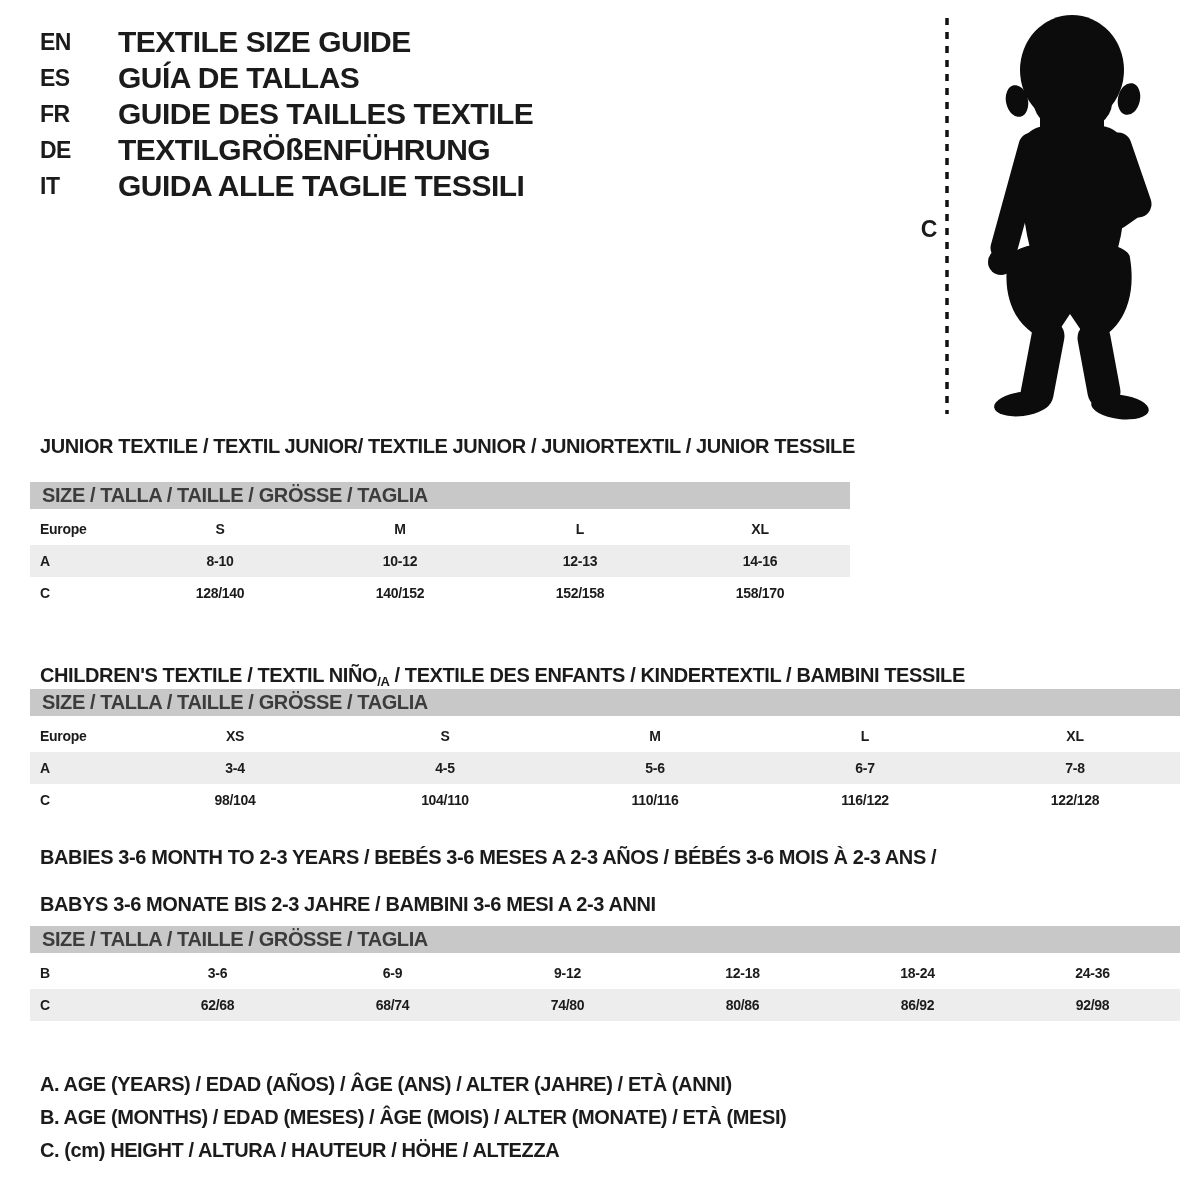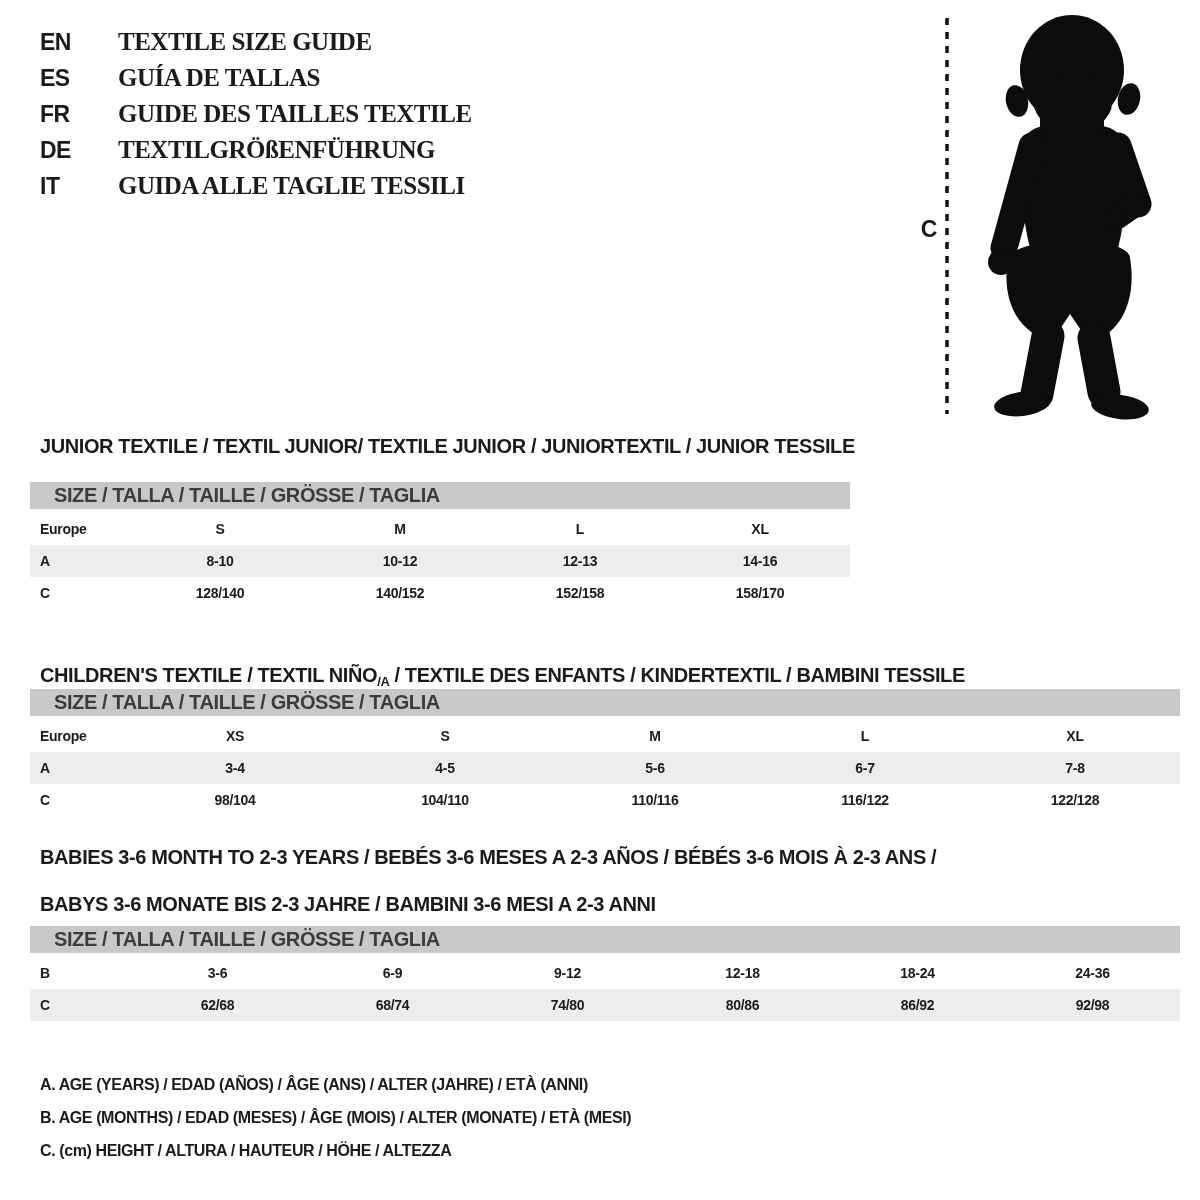--- a/index.html
+++ b/index.html
@@ -4,50 +4,50 @@
 <style>
   html,body{margin:0;padding:0;background:#ffffff;}
   .page{
     position:relative;width:1200px;height:1200px;background:#ffffff;overflow:hidden;
     font-family:"Liberation Sans", sans-serif;font-weight:bold;color:#1b1b1b;
   }
   
   .lang-list{position:absolute;left:40px;top:24px;}
   .lang-row{display:flex;align-items:center;height:36px;}
   .lang-code{width:78px;font-size:23px;letter-spacing:-0.5px;}
-  .lang-label{font-size:25px;letter-spacing:-0.5px;font-family:Liberation Serif, serif;}
+  .lang-label{font-size:30px;letter-spacing:-0.5px;}
   
   .figure{position:absolute;left:900px;top:8px;width:292px;height:416px;}
   .figure-svg{position:absolute;left:40px;top:0;}
   .figure-label{position:absolute;left:14px;top:208px;width:30px;font-size:23px;text-align:center;}
   
   .section-title{position:absolute;left:40px;font-size:20px;letter-spacing:-0.4px;white-space:nowrap;text-align:center;}
   .section-title sub{font-size:13px;vertical-align:-4px;}
   .sizetable{position:absolute;left:30px;}
   .size-bar{
     height:27px;background:#c8c8c8;color:#3c3c3c;font-size:20px;line-height:27px;
-    padding-left:24px;letter-spacing:-0.4px;margin-bottom:4px;
+    padding-left:12px;letter-spacing:-0.4px;margin-bottom:4px;
   }
   .trow{display:grid;align-items:center;height:32px;font-size:14px;letter-spacing:-0.3px;}
   .cols4{grid-template-columns:100px repeat(4,1fr);}
   .cols5{grid-template-columns:100px repeat(5,1fr);}
   .cols6{grid-template-columns:100px repeat(6,1fr);}
   .shaded{background:#ededed;}
   .cell{text-align:center;}
   .cell.rlabel{text-align:left;padding-left:10px;}
   .t-junior{top:482px;width:820px;}
   .t-children{top:689px;width:1150px;}
   .t-babies{top:926px;width:1150px;}
   .title-junior{top:435px;}
   .title-children{top:664px;}
   .title-babies-1{top:846px;}
   .title-babies-2{top:881px;margin-top:12px;}
   
   .legend{position:absolute;left:40px;top:1068px;}
-  .legend-line{display:flex;align-items:center;height:33px;font-size:16px;letter-spacing:-0.4px;white-space:nowrap;}
+  .legend-line{display:flex;align-items:center;height:33px;font-size:20px;letter-spacing:-0.4px;white-space:nowrap;}
 </style>
 </head>
 <body>
 
 <div class="page">
 
   <div class="lang-list">
     <div class="lang-row">
       <span class="lang-code">EN</span>
       <span class="lang-label">TEXTILE SIZE GUIDE</span>

